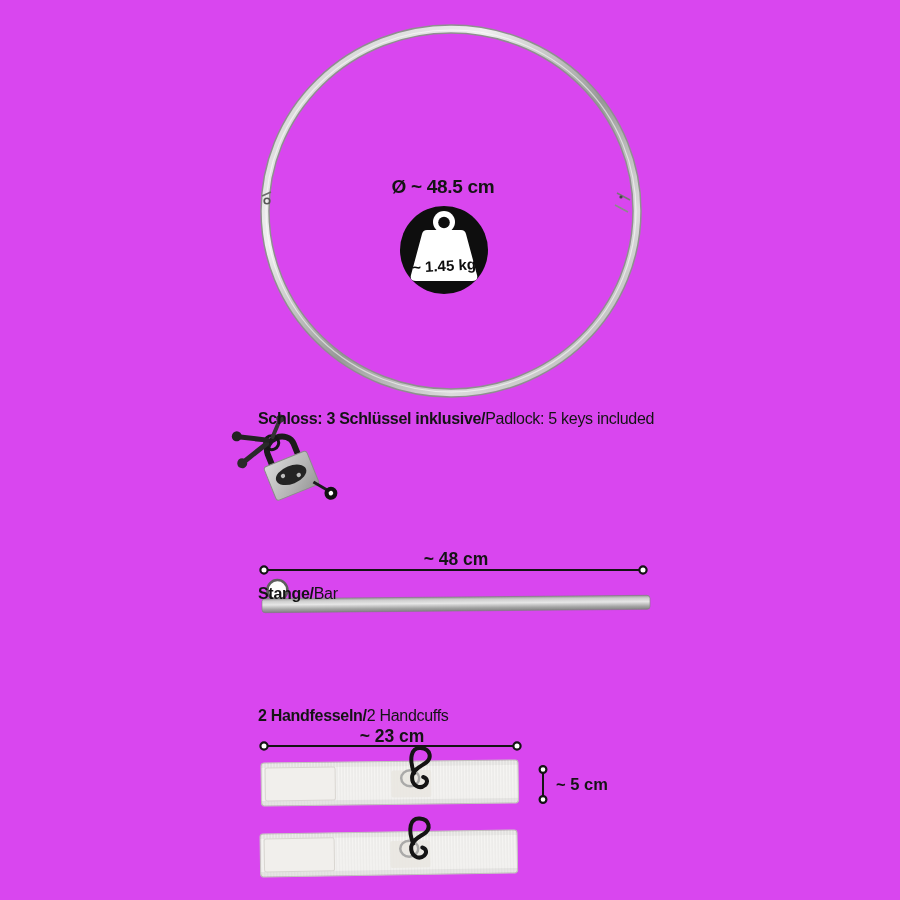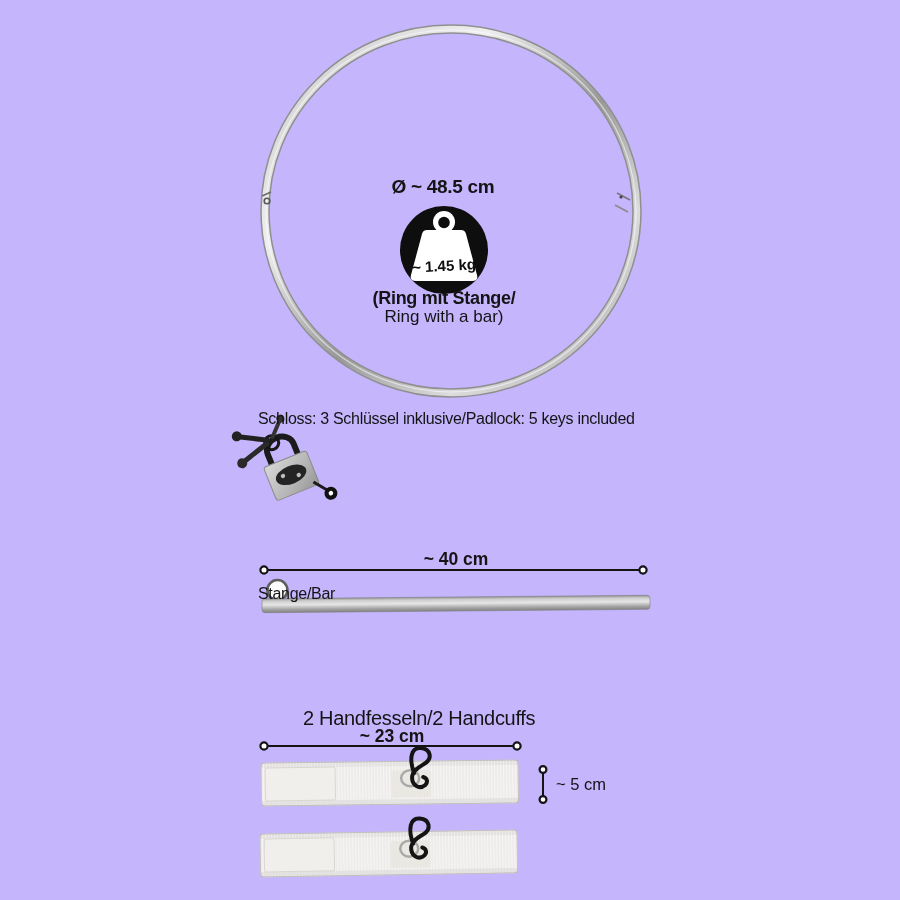--- a/index.html
+++ b/index.html
@@ -1,33 +1,33 @@
 <!DOCTYPE html>
 <html><head>
 <meta charset="utf-8">
 <style>
   html,body{margin:0;padding:0;background:#ffffff;}
-  .canvas{position:relative;width:900px;height:900px;background:#c4b5fd;overflow:hidden;
+  .canvas{position:relative;width:900px;height:900px;background:#d946ef;overflow:hidden;
           font-family:"Liberation Sans",sans-serif;}
   svg.gfx{position:absolute;left:0;top:0;}
   .t{position:absolute;color:#141414;white-space:nowrap;line-height:1.15;
      font-family:"Liberation Sans",sans-serif;}
-  .b{font-weight:400;}
+  .b{font-weight:700;}
   .center{text-align:center;}
   #dia-label{left:338px;top:176px;width:210px;font-size:19px;font-weight:700;letter-spacing:-0.3px;}
   #weight-label{left:394px;top:257px;width:100px;font-size:15px;font-weight:700;color:#0d0d0d;
                 transform:rotate(-3deg);}
   #ring-caption-1{left:323px;top:288px;width:242px;font-size:18px;font-weight:700;letter-spacing:-0.3px;}
   #ring-caption-2{left:323px;top:307px;width:242px;font-size:17px;font-weight:400;}
   #lock-title{left:258px;top:410px;font-size:16px;letter-spacing:-0.3px;}
   #bar-title{left:258px;top:537px;font-size:16px;letter-spacing:-0.3px;margin-top:48px;}
   #len55-label{left:380px;top:549px;width:152px;font-size:17.5px;font-weight:700;}
-  #cuff-title{left:258px;top:707px;font-size:20px;letter-spacing:-0.3px;margin-left:45px;}
+  #cuff-title{left:258px;top:707px;font-size:16px;letter-spacing:-0.3px;}
   #len33-label{left:316px;top:726px;width:152px;font-size:17.5px;font-weight:700;}
-  #wid5-label{left:556px;top:775px;font-size:16.5px;font-weight:400;}
+  #wid5-label{left:556px;top:775px;font-size:16.5px;font-weight:700;}
 </style>
 </head>
 <body>
 
 <div class="canvas">
 
   <svg class="gfx" width="900" height="900" viewBox="0 0 900 900">
     <defs>
       <linearGradient id="ringGrad" x1="0%" y1="0%" x2="100%" y2="100%">
         <stop offset="0%" stop-color="#c6c6c6"></stop>
@@ -144,33 +144,31 @@
 
     <g transform="translate(260,834) rotate(-0.9)">
       <use href="#cuffShape"></use>
     </g>
   </svg>
 
   <div class="t center" id="dia-label">Ø ~ 48.5 cm</div>
 
   <div class="t center" id="weight-label">~ 1.45 kg</div>
 
-  <div class="t center" id="ring-caption-1">(Ring mit Stange/</div>
 
-  <div class="t center" id="ring-caption-2">Ring with a bar)</div>
 
   <div class="t" id="lock-title">
     <span class="b">Schloss: 3 Schlüssel inklusive/</span><span>Padlock: 5 keys included</span>
   </div>
 
   <div class="t" id="bar-title">
     <span class="b">Stange/</span><span>Bar</span>
   </div>
 
-  <div class="t center" id="len55-label">~ 40 cm</div>
+  <div class="t center" id="len55-label">~ 48 cm</div>
 
   <div class="t" id="cuff-title">
     <span class="b">2 Handfesseln/</span><span>2 Handcuffs</span>
   </div>
 
   <div class="t center" id="len33-label">~ 23 cm</div>
 
   <div class="t" id="wid5-label">~ 5 cm</div>
 
 </div>

